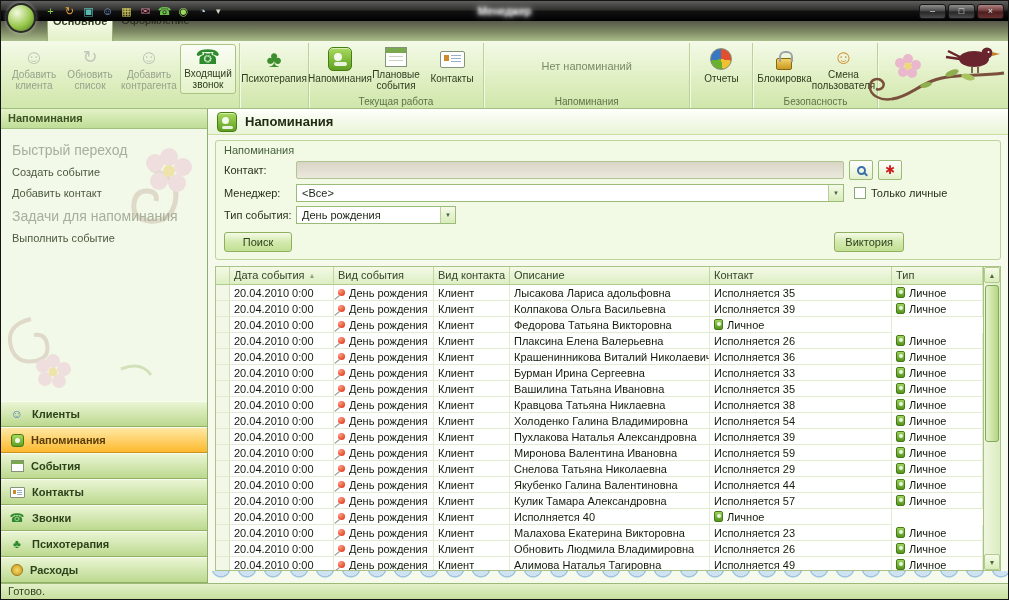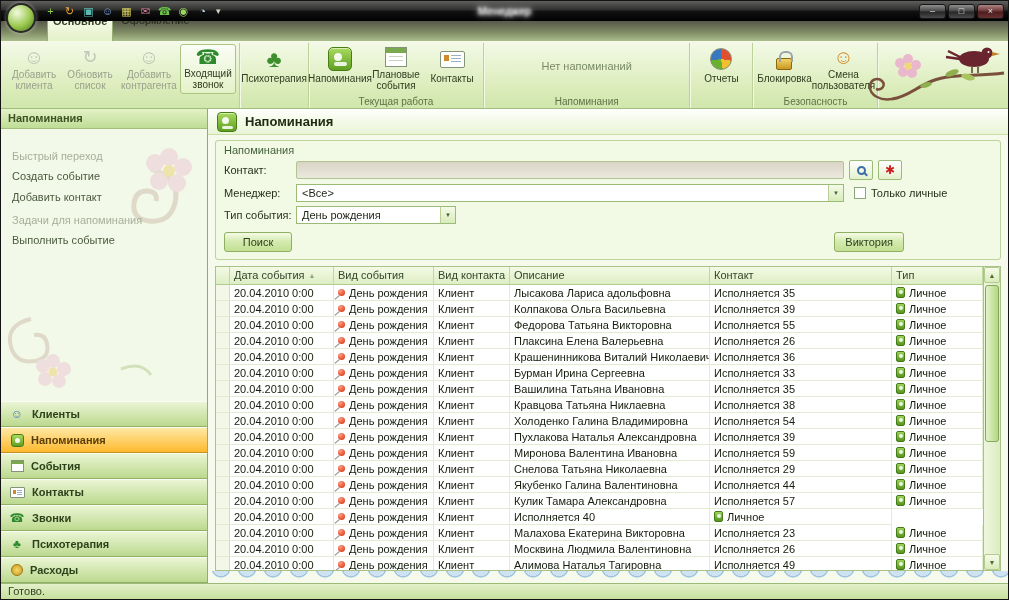--- a/index.html
+++ b/index.html
@@ -68,21 +68,21 @@
 
   
   .body { flex:1; display:flex; min-height:0; }
 
   
   .sidebar { width:207px; flex:0 0 207px; border-right:1px solid #8fae6e; display:flex; flex-direction:column; background:#f3f9e8; }
   .sb-header { height:20px; flex:0 0 20px; background:linear-gradient(#e2f2c6,#bfdd96); border-bottom:1px solid #a3bf7e;
     font-size:11px; font-weight:bold; color:#3c5222; padding-left:7px; line-height:19px; }
   .sb-links { flex:1; padding:10px 0 0 11px; position:relative; overflow:hidden; }
   .sb-links svg { position:absolute; left:0; top:0; pointer-events:none; }
-  .sb-caption { font-size:11px; color:#a7af9b; margin:11px 0 8px; position:relative; }
+  .sb-caption { font-size:14px; color:#a7af9b; margin:3px 0 8px; position:relative; }
   .sb-link { font-size:11px; color:#4c5a40; margin:0 0 9px; cursor:pointer; position:relative; }
   .sb-nav { flex:0 0 auto; }
   .nav-item { height:26px; display:flex; align-items:center; gap:7px; padding-left:8px;
     background:linear-gradient(#eaf5d4,#bcd98e); border-top:1px solid #f7fcef; border-bottom:1px solid #93b166;
     font-size:11px; font-weight:bold; color:#2c421a; cursor:pointer; }
   .nav-item.active { background:linear-gradient(#ffe8a4,#fdb92e); border-bottom-color:#c8901e; color:#5a3c08; }
   .nico { width:16px; flex:0 0 16px; text-align:center; font-size:12px; line-height:16px; }
   .nico.blue { color:#4a7ab8; } .nico.green { color:#2e8a2e; }
   .mini-badge { width:13px; height:13px; border-radius:3px; background:linear-gradient(#a9da5e,#5f9f22); border:1px solid #477e14; position:relative; flex:0 0 13px; margin-left:2px; }
   .mini-badge::after { content:""; position:absolute; left:3px; top:3px; width:5px; height:5px; border-radius:50%; background:#fff; opacity:.9; }
@@ -442,21 +442,20 @@
             </div>
             <div class="trow">
               <div class="td ind"></div>
               <div class="td">20.04.2010 0:00</div>
               <div class="td">
                 <span class="pin"></span>
                 <span>День рождения</span>
               </div>
               <div class="td">Клиент</div>
               <div class="td">Федорова Татьяна Викторовна</div>
-              <div class="td">Исполняется 55</div>
               <div class="td">
                 <span class="doc"></span>
                 <span>Личное</span>
               </div>
             </div>
             <div class="trow">
               <div class="td ind"></div>
               <div class="td">20.04.2010 0:00</div>
               <div class="td">
                 <span class="pin"></span>
@@ -650,21 +649,21 @@
               </div>
             </div>
             <div class="trow">
               <div class="td ind"></div>
               <div class="td">20.04.2010 0:00</div>
               <div class="td">
                 <span class="pin"></span>
                 <span>День рождения</span>
               </div>
               <div class="td">Клиент</div>
-              <div class="td">Москвина Людмила Валентиновна</div>
+              <div class="td">Обновить Людмила Владимировна</div>
               <div class="td">Исполняется 26</div>
               <div class="td">
                 <span class="doc"></span>
                 <span>Личное</span>
               </div>
             </div>
             <div class="trow">
               <div class="td ind"></div>
               <div class="td">20.04.2010 0:00</div>
               <div class="td">

